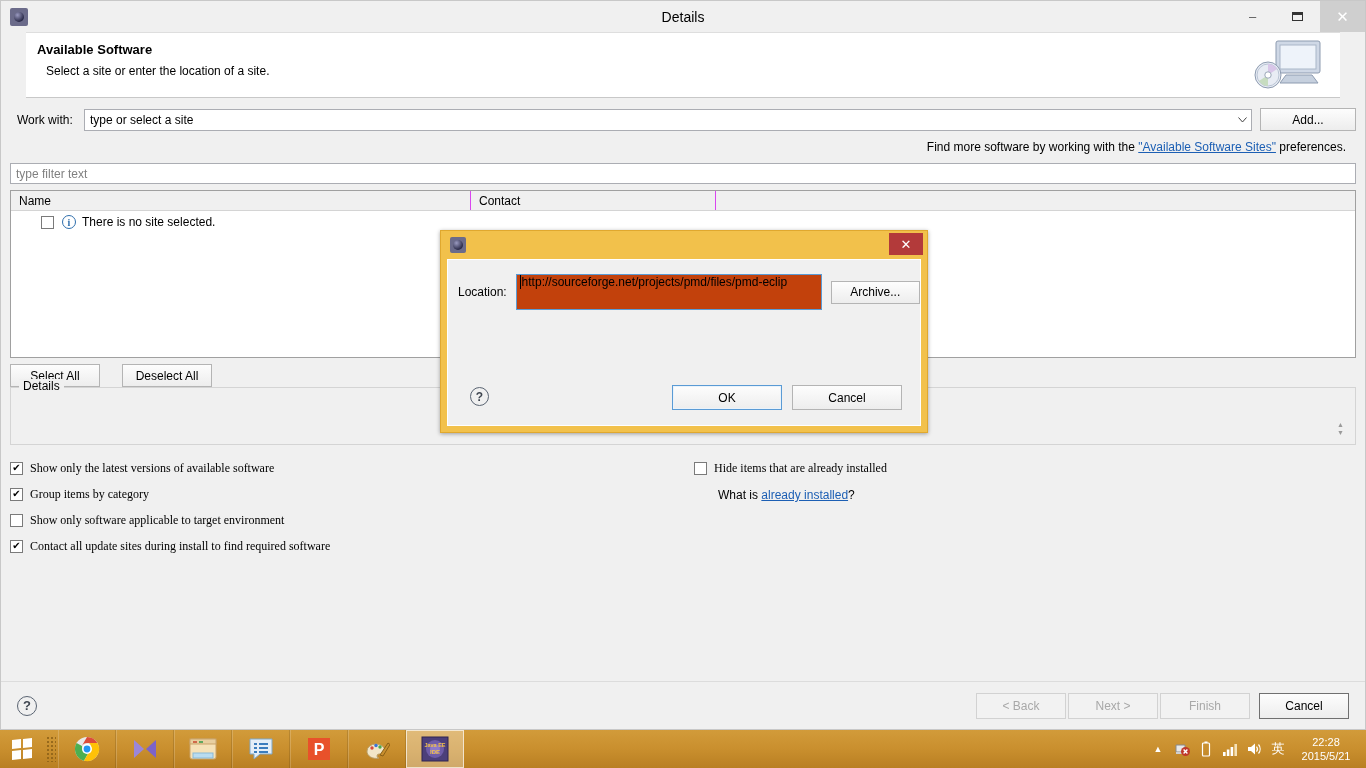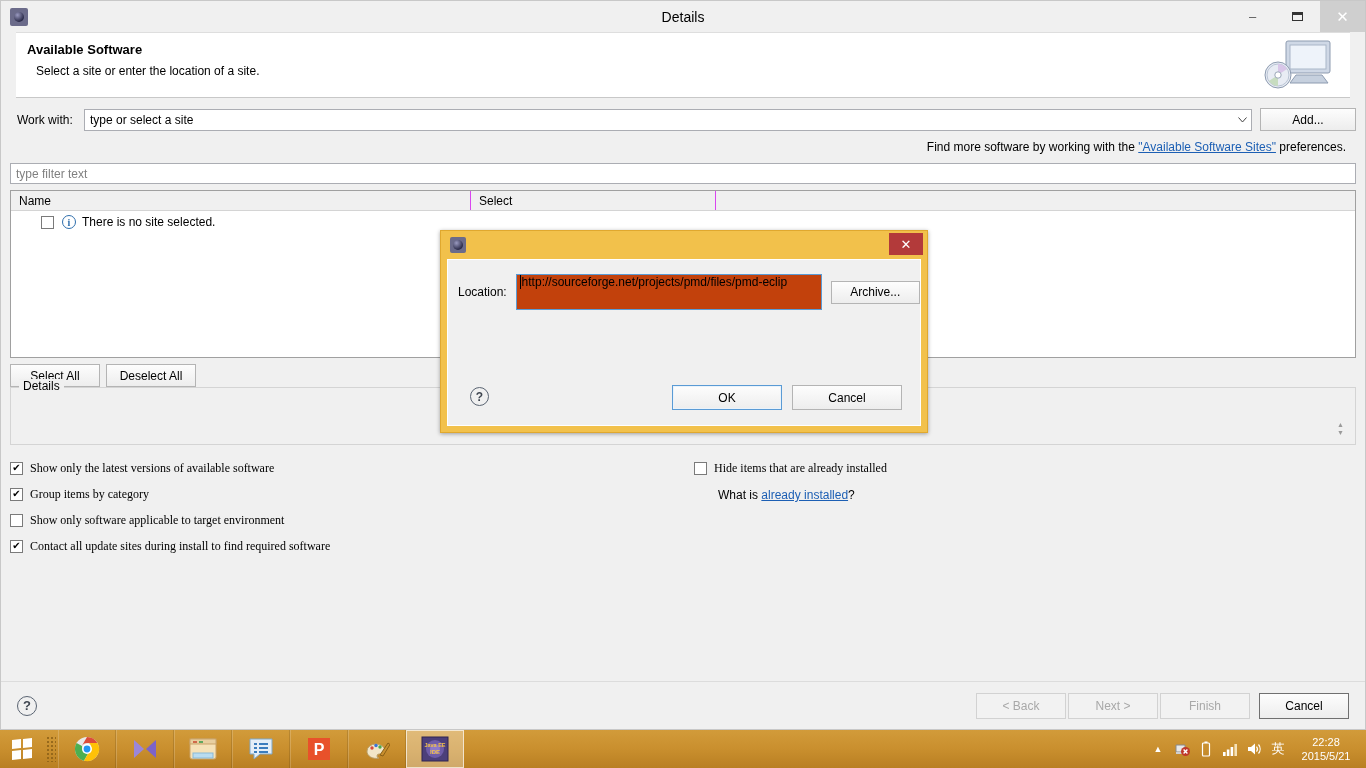--- a/index.html
+++ b/index.html
@@ -45,21 +45,21 @@
     width: 45px; height: 31px; display: flex; align-items: center; justify-content: center;
     color: #555; font-size: 13px; background: transparent;
   }
   .win-btn.close { background: #cfcfcf; color: #ffffff; font-size: 15px; }
 
   
   #header {
     height: 66px; background: #ffffff;
     border-top: 1px solid #dedede; border-bottom: 1px solid #c8c8c8;
     position: relative; flex: none;
-    margin: 0 15px;
+    margin: 0 25px;
   }
   #header .h-title { position: absolute; left: 11px; top: 9px; font-size: 13px; font-weight: bold; }
   #header .h-sub { position: absolute; left: 20px; top: 31px; font-size: 12px; }
   #header .h-icon {
     position: absolute; right: 12px; top: 4px; width: 80px; height: 56px;
   }
 
   
   #content { flex: 1; background: #f0f0f0; padding: 0 9px; position: relative; }
 
@@ -115,21 +115,21 @@
   }
   .cbox.checked::after { content: "\2714"; font-size: 10px; color: #000; }
   .info-icon {
     width: 14px; height: 14px; border-radius: 50%;
     border: 1.4px solid #2f6fad; color: #2f6fad;
     display: inline-flex; align-items: center; justify-content: center;
     font-size: 10px; font-weight: bold; font-family: "Liberation Serif", serif;
     margin: 0 6px 0 8px; flex: none;
   }
 
-  .sel-buttons { margin-top: 6px; display: flex; gap: 6px; }
+  .sel-buttons { margin-top: 6px; display: flex; gap: 22px; }
   .sel-buttons .btn { width: 90px; height: 23px; }
 
   .details-group {
     border: 1px solid #d4d4d4; border-top: none;
     height: 58px; position: relative; background: #f0f0f0;
   }
   .details-legend {
     position: absolute; top: -8px; left: 8px; background: #f0f0f0;
     padding: 0 4px; font-size: 12px;
   }
@@ -292,21 +292,21 @@
 
     <div class="findmore">
       <span>Find more software by working with the </span><span class="link">"Available Software Sites"</span><span> preferences.</span>
     </div>
 
     <div class="filter-input">type filter text</div>
 
     <div class="table-wrap">
       <div class="table-head">
         <div class="th name">Name</div>
-        <div class="th version">Select</div>
+        <div class="th version">Contact</div>
         <div class="th rest"></div>
       </div>
       <div class="table-row">
         <span class="cbox"></span>
         <span class="info-icon">i</span>
         <span>There is no site selected.</span>
       </div>
     </div>
 
     <div class="sel-buttons">

